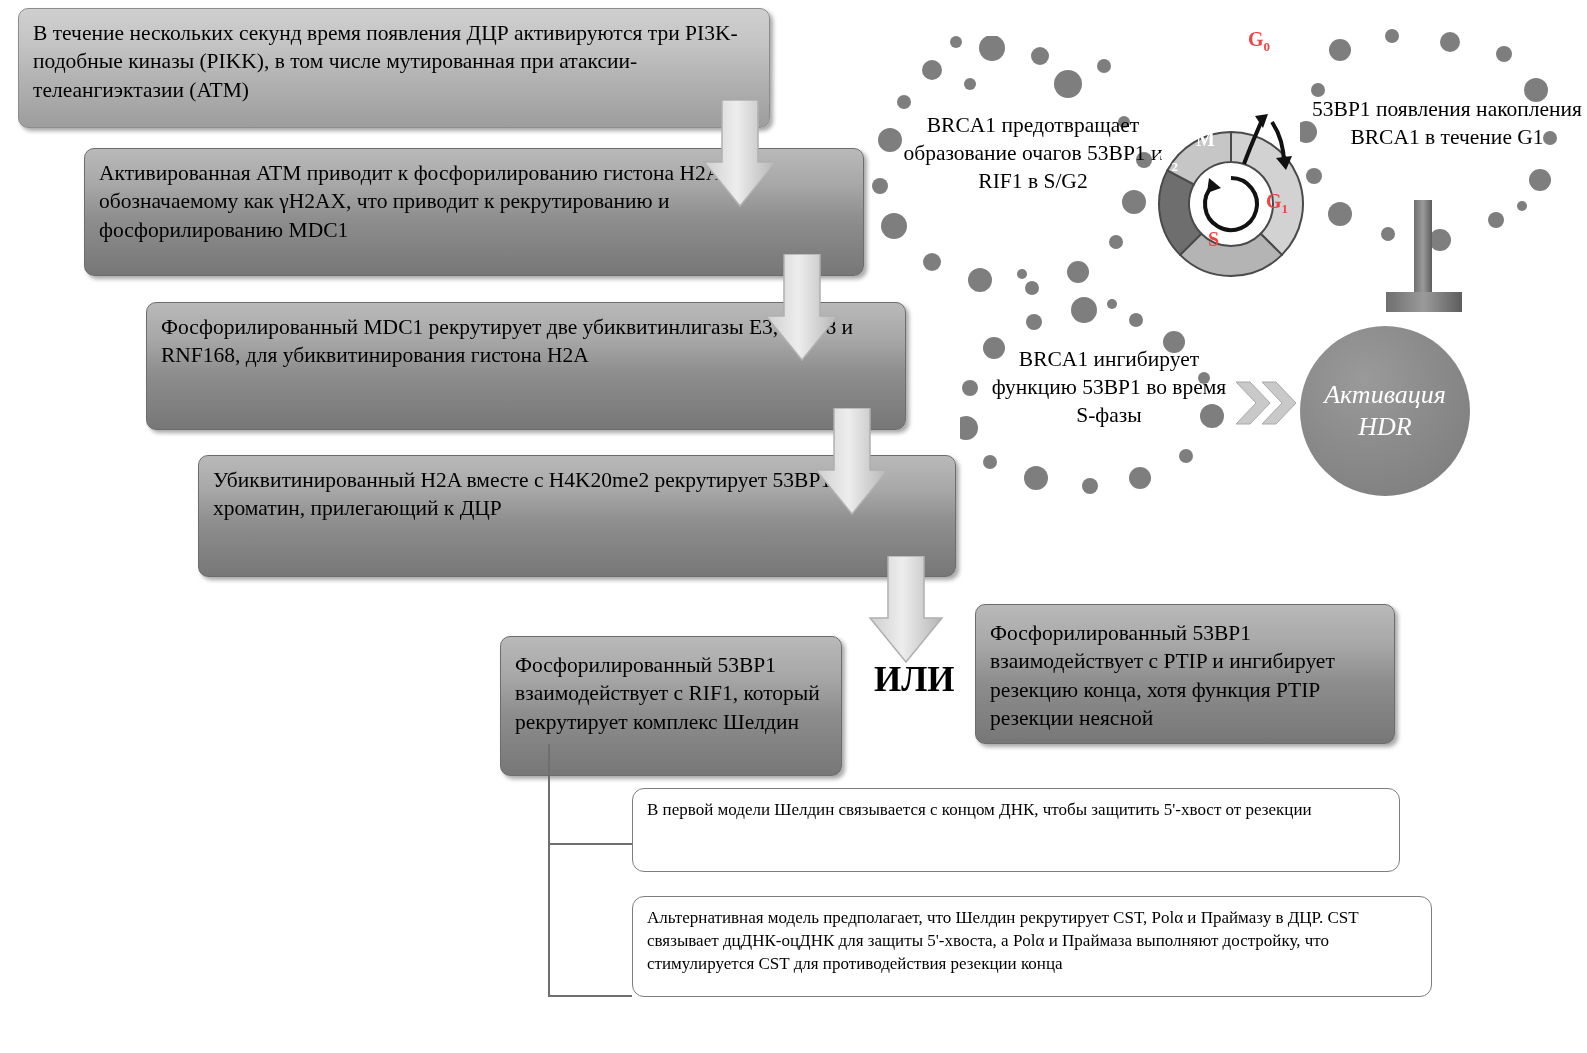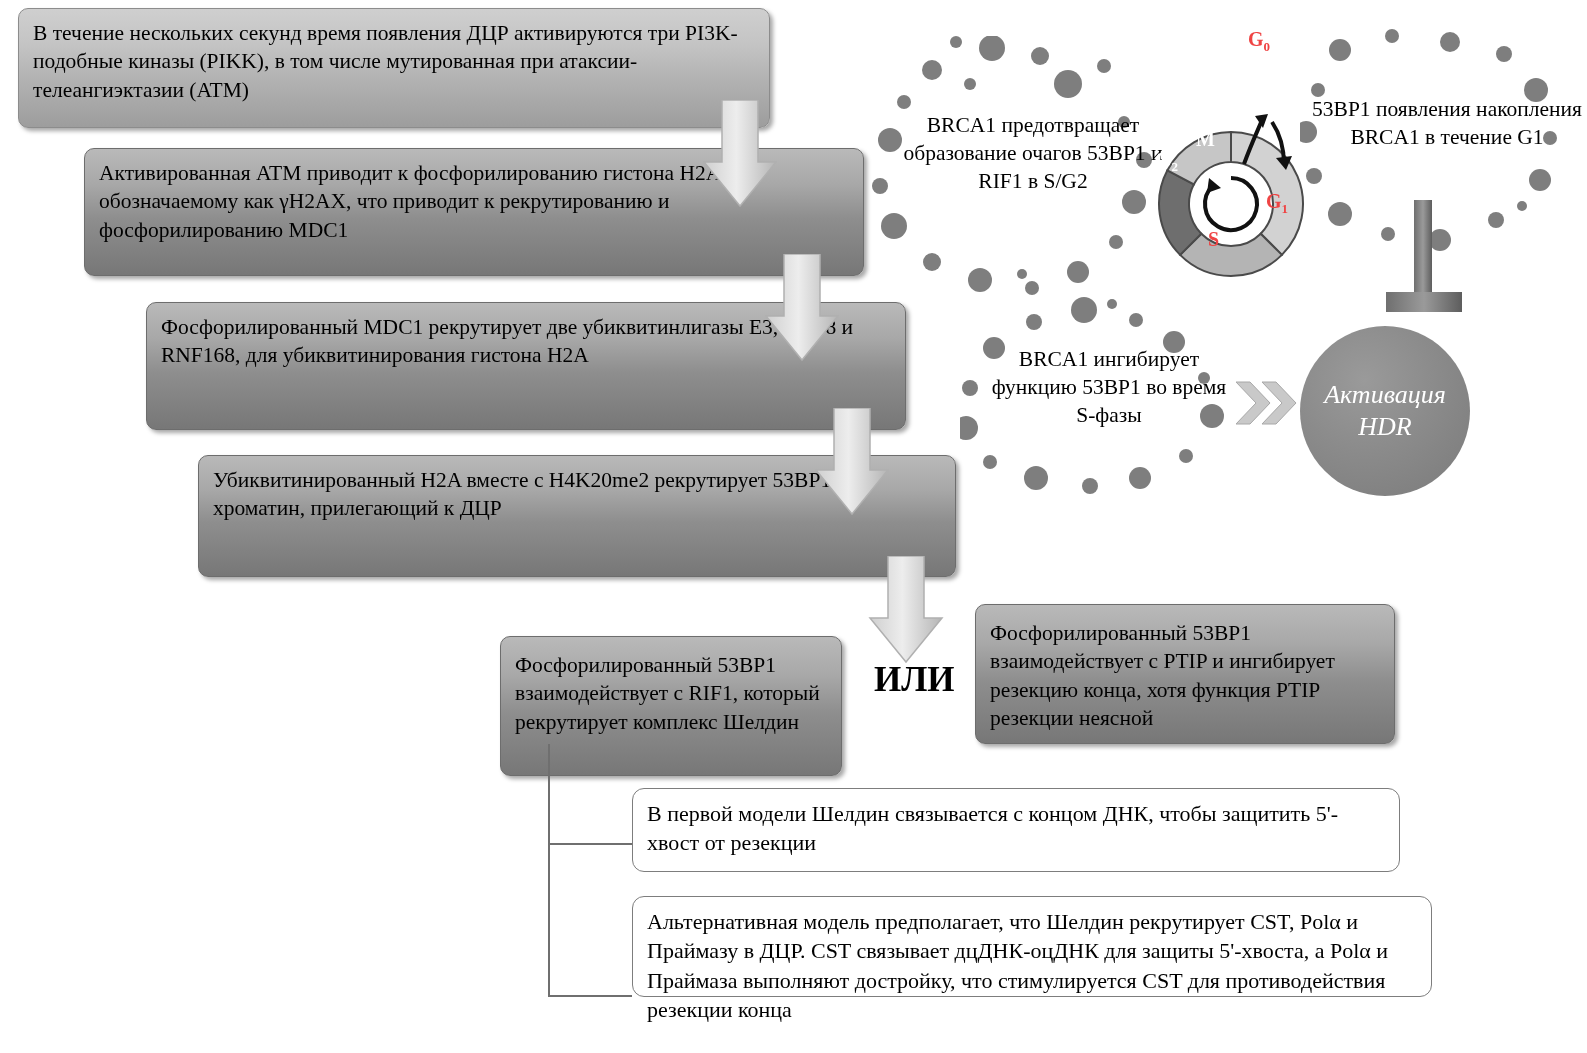--- a/index.html
+++ b/index.html
@@ -38,21 +38,21 @@
   }
 
   
   .wbox {
     position: absolute;
     box-sizing: border-box;
     border-radius: 12px;
     background: #ffffff;
     border: 1.5px solid #7d7d7d;
     padding: 10px 14px;
-    font-size: 22px;
+    font-size: 17px;
     line-height: 1.34;
     color: #000;
   }
 
   
   .tlabel {
     position: absolute;
     font-size: 21.5px;
     line-height: 1.3;
     text-align: center;

